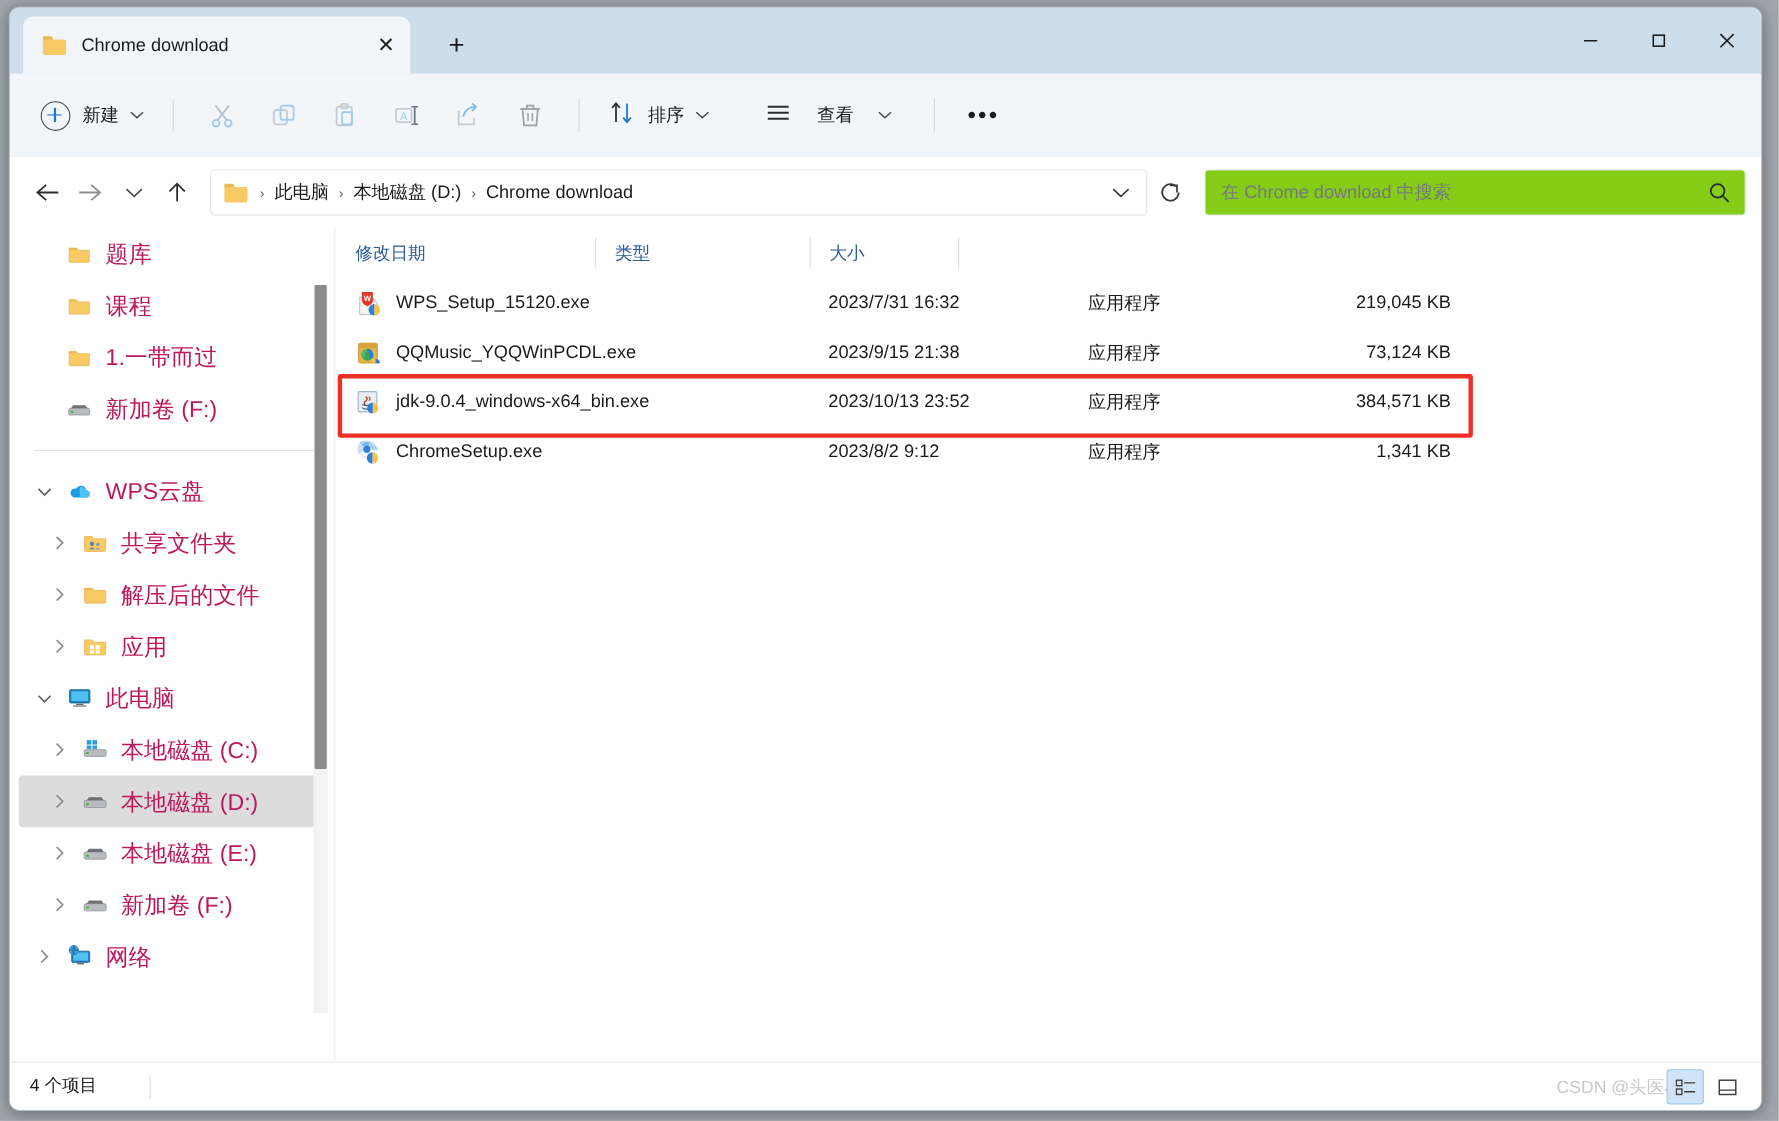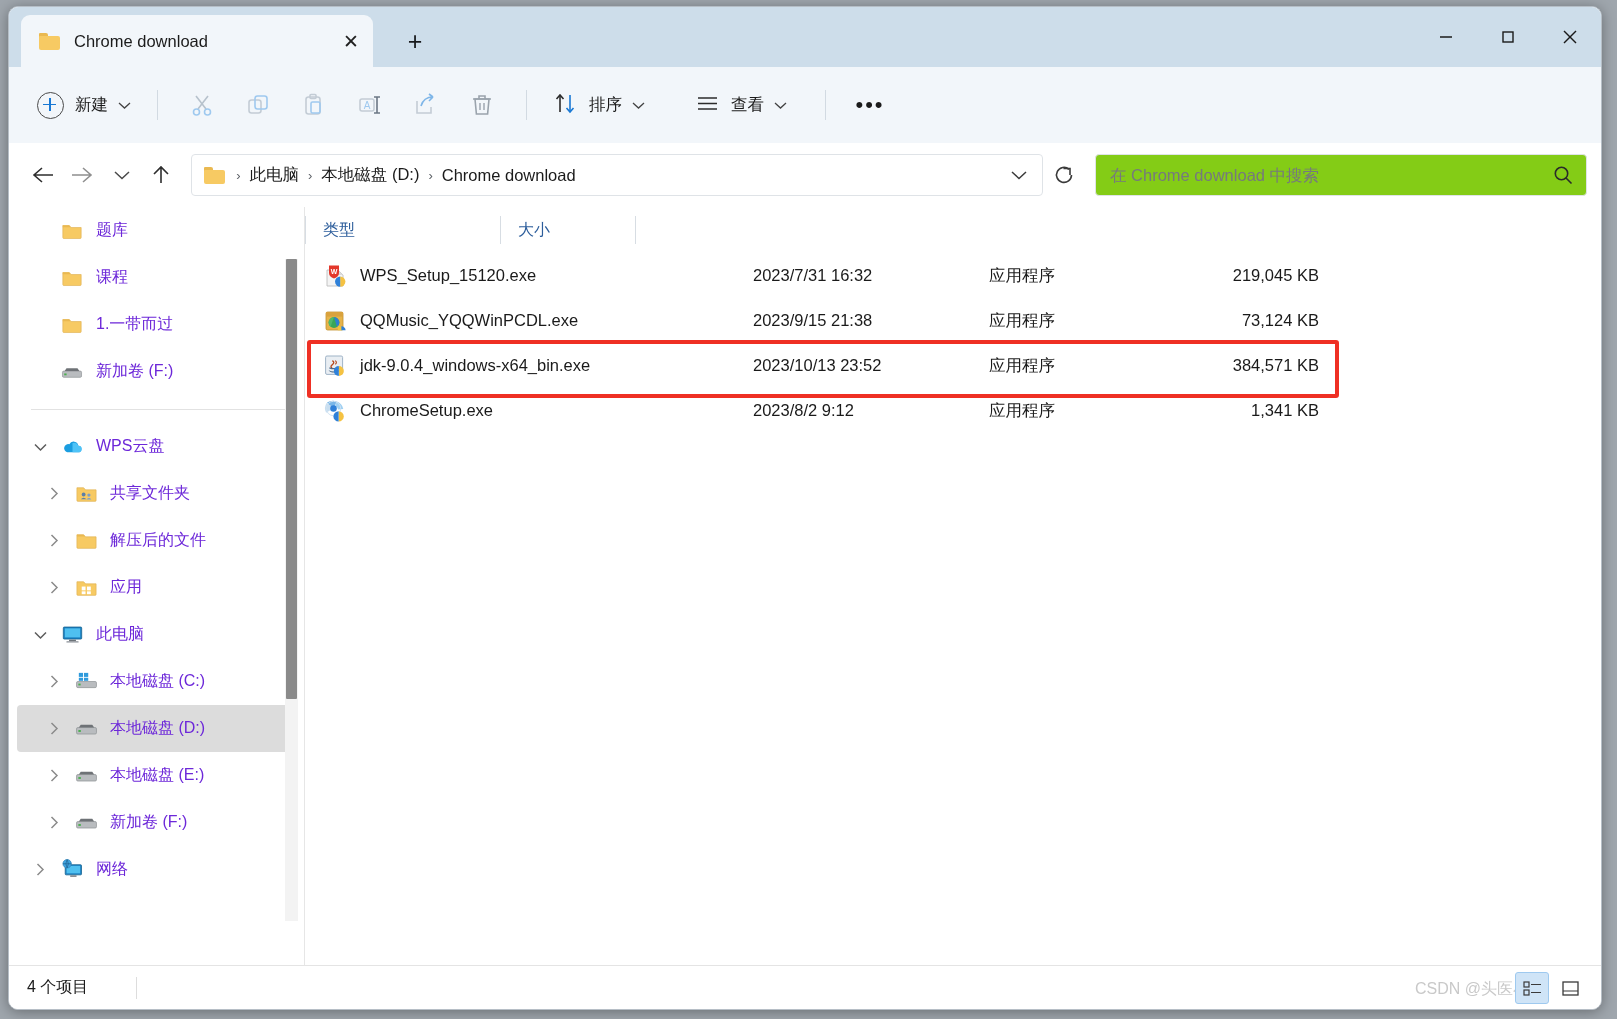--- a/index.html
+++ b/index.html
@@ -105,21 +105,21 @@
   }
   .sb-scrollzone{position:absolute;left:0;top:0;right:0;bottom:0;}
   .sb-item{
     height:47px;display:flex;align-items:center;border-radius:4px;
     margin:0 8px;padding-left:6px;box-sizing:border-box;
   }
   .sb-item.sel{background:#dcdcdc;}
   .sb-chev{width:34px;flex:0 0 34px;display:flex;align-items:center;justify-content:center;color:#6b6b6b;}
   .sb-chev.blank{visibility:hidden;}
   .sb-ico{width:30px;flex:0 0 30px;display:flex;align-items:center;justify-content:center;margin-right:9px;}
-  .sb-lbl{font-size:16px;color:#6d28d9;white-space:nowrap;}
+  .sb-lbl{font-size:21px;color:#be185d;white-space:nowrap;}
   .sb-indent1{padding-left:6px;}
   .sb-indent2{padding-left:20px;}
   .sb-divider{height:1px;background:#e2e2e2;margin:14px 18px 13px 22px;}
   .sb-scroll{
     position:absolute;right:7px;top:52px;width:13px;bottom:44px;background:#f3f3f3;
   }
   .sb-thumb{position:absolute;left:1px;top:0;width:11px;height:440px;background:#8a8a8a;border-radius:1px;}
   .sb-rail{position:absolute;right:0;top:0;bottom:0;width:1px;background:#e6e6e6;}
 
   
@@ -284,21 +284,21 @@
         </svg>
       </span>
       <span class="lbl">排序</span>
       <span class="chev">
         <svg width="13" height="9" viewBox="0 0 13 9">
             <polyline points="1,2 6.5,7 12,2" fill="none" stroke="#444" stroke-width="1.3"></polyline>
           </svg>
       </span>
     </div>
 
-    <div class="tgroup" style="margin-left:30px;">
+    <div class="tgroup" style="margin-left:30px;gap:12px;">
       <span>
         <svg width="25" height="25" viewBox="0 0 25 25">
           <line x1="3" y1="7" x2="22" y2="7" stroke="#2b2b2b" stroke-width="1.7"></line>
           <line x1="3" y1="12.5" x2="22" y2="12.5" stroke="#2b2b2b" stroke-width="1.7"></line>
           <line x1="3" y1="18" x2="22" y2="18" stroke="#2b2b2b" stroke-width="1.7"></line>
         </svg>
       </span>
       <span class="lbl">查看</span>
       <span class="chev">
         <svg width="13" height="9" viewBox="0 0 13 9">
@@ -610,20 +610,23 @@
       </div>
       <div class="sb-scroll">
         <div class="sb-thumb"></div>
       </div>
       <div class="sb-rail"></div>
     </div>
 
     <div class="filepane">
 
       <div class="colhdr">
+        <div class="col datecol">
+          <span class="ctext">修改日期</span>
+        </div>
         <div class="col typecol">
           <div class="colline"></div>
           <span class="ctext">类型</span>
         </div>
         <div class="col sizecol">
           <div class="colline"></div>
           <span class="ctext">大小</span>
         </div>
         <div class="col endcol">
           <div class="colline"></div>

